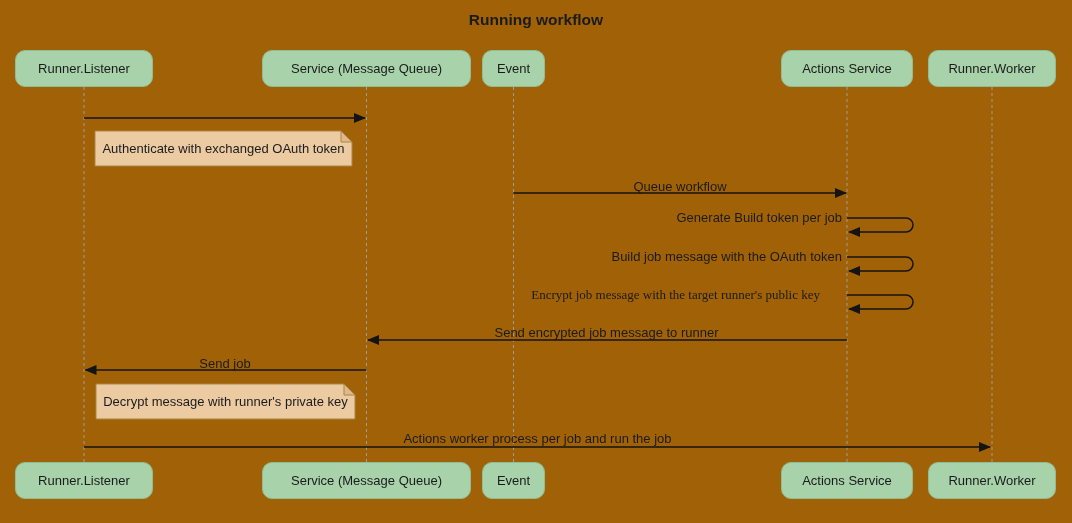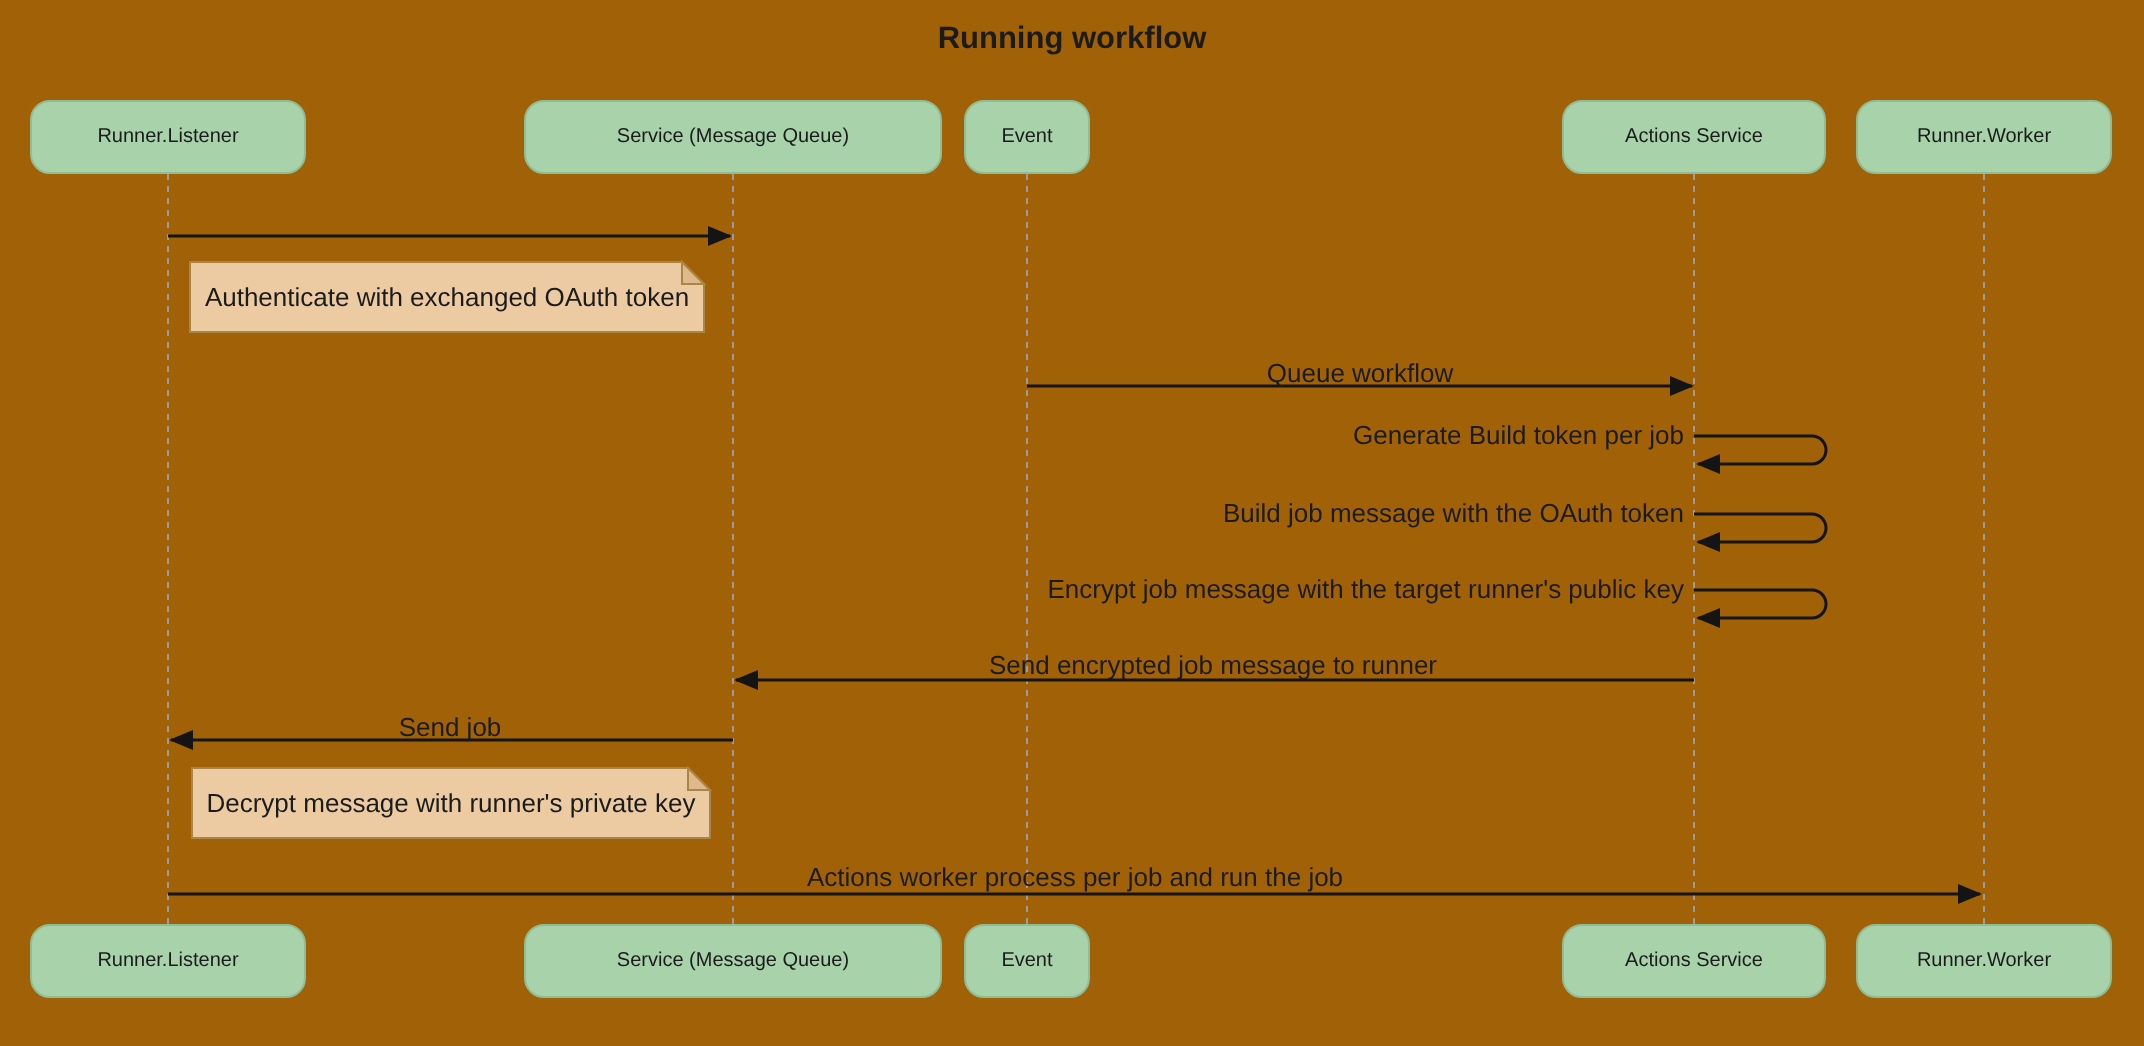--- a/index.html
+++ b/index.html
@@ -24,21 +24,21 @@
   .title{
     position:absolute;left:0;top:11px;width:1072px;
     text-align:center;font-size:15.5px;font-weight:bold;color:var(--text);
   }
   .actor{
     position:absolute;height:37px;
     background:var(--actor-fill);
     border:1px solid var(--actor-border);
     border-radius:10px;
     display:flex;align-items:center;justify-content:center;
-    font-size:10px;color:var(--text);white-space:nowrap;
+    font-size:13px;color:var(--text);white-space:nowrap;
   }
   .msg-label{
     position:absolute;font-size:13px;color:var(--text);white-space:nowrap;
   }
   .center{text-align:center;}
   .right{text-align:right;}
   .note-text{
     position:absolute;font-size:13px;color:var(--text);
     display:flex;align-items:center;justify-content:center;white-space:nowrap;
   }
@@ -90,21 +90,21 @@
 
   <div class="actor" style="left:15px;top:462px;width:138px;">Runner.Listener</div>
   <div class="actor" style="left:262px;top:462px;width:209px;">Service (Message Queue)</div>
   <div class="actor" style="left:482px;top:462px;width:63px;">Event</div>
   <div class="actor" style="left:781px;top:462px;width:132px;">Actions Service</div>
   <div class="actor" style="left:928px;top:462px;width:128px;">Runner.Worker</div>
 
   <div class="msg-label center" style="left:513px;top:179px;width:334px;">Queue workflow</div>
   <div class="msg-label right" style="left:390px;top:210px;width:452px;">Generate Build token per job</div>
   <div class="msg-label right" style="left:390px;top:249px;width:452px;">Build job message with the OAuth token</div>
-  <div class="msg-label right" style="left:390px;top:287px;width:452px;">Encrypt job message with the target runner's public key</div>
+  <div class="msg-label right" style="left:368px;top:287px;width:452px;font-family:Liberation Serif, serif;">Encrypt job message with the target runner's public key</div>
   <div class="msg-label center" style="left:84px;top:356px;width:282px;">Send job</div>
   <div class="msg-label center" style="left:366px;top:325px;width:481px;">Send encrypted job message to runner</div>
   <div class="msg-label center" style="left:84px;top:431px;width:907px;">Actions worker process per job and run the job</div>
 
   <div class="note-text" style="left:95px;top:131px;width:257px;height:35px;">Authenticate with exchanged OAuth token</div>
   <div class="note-text" style="left:96px;top:384px;width:259px;height:35px;">Decrypt message with runner's private key</div>
 
 </div>
 
 </body></html>

